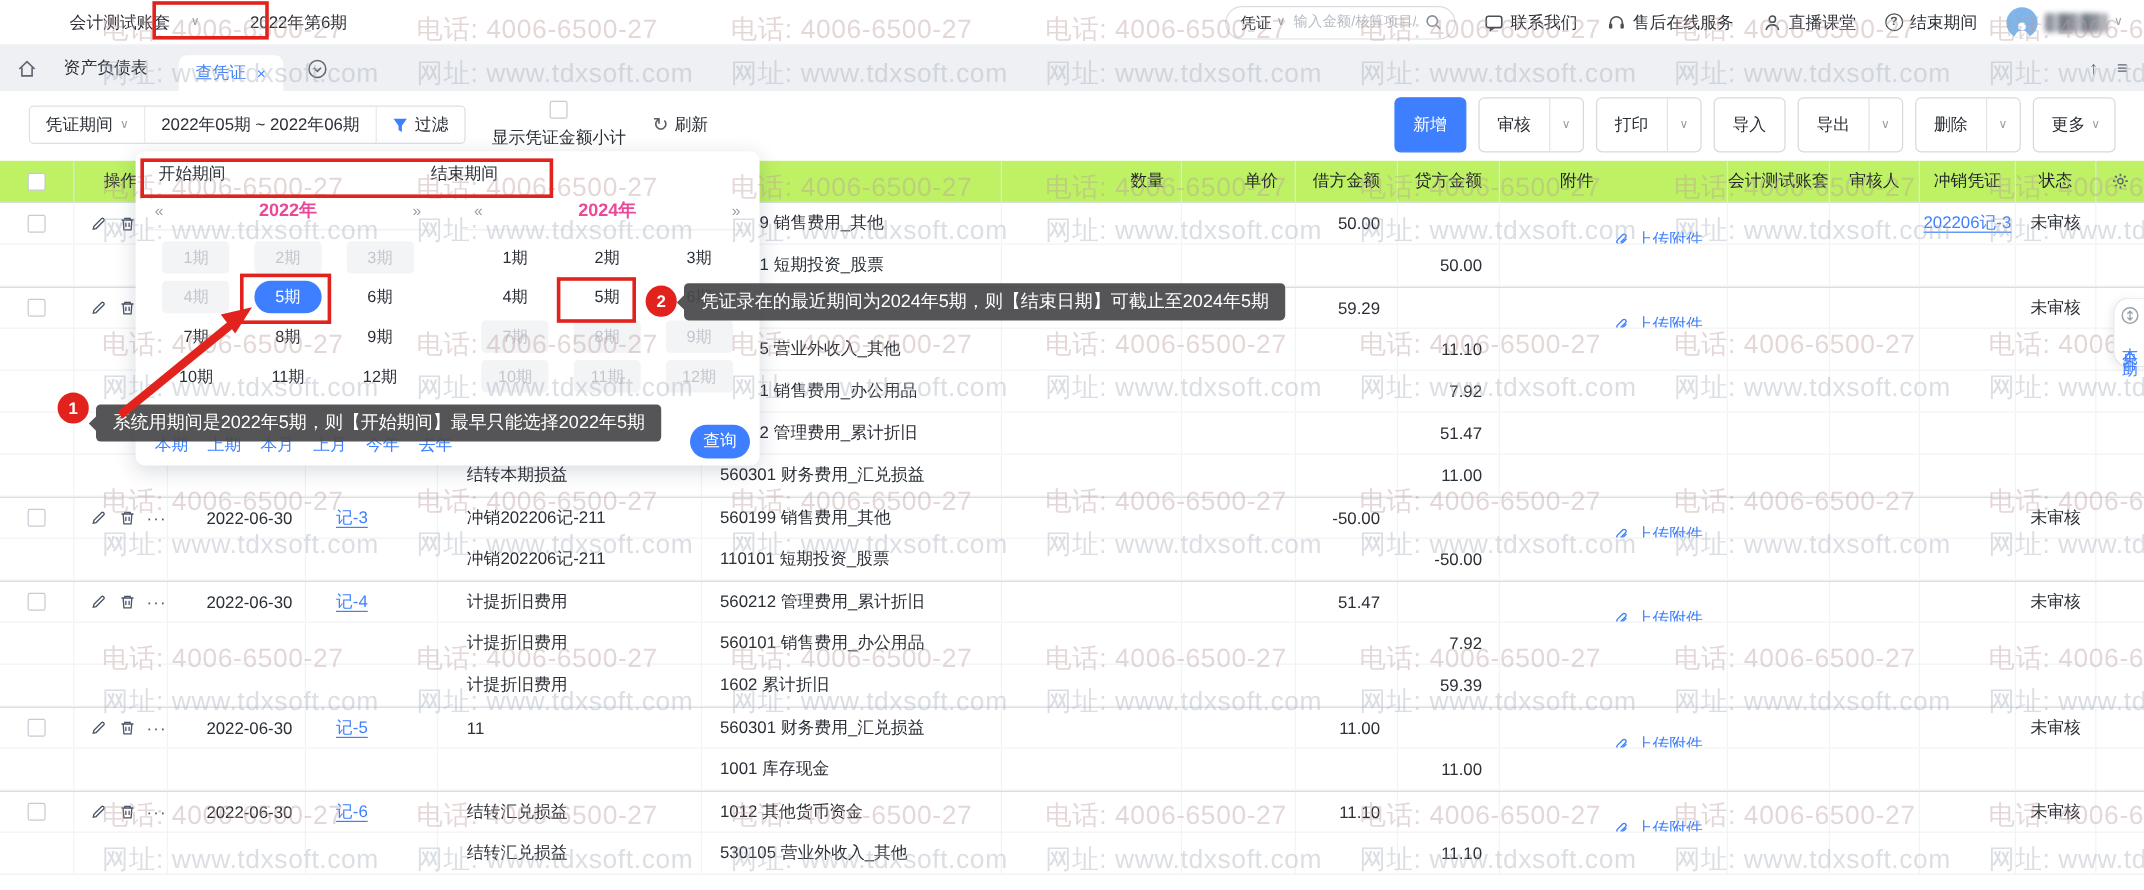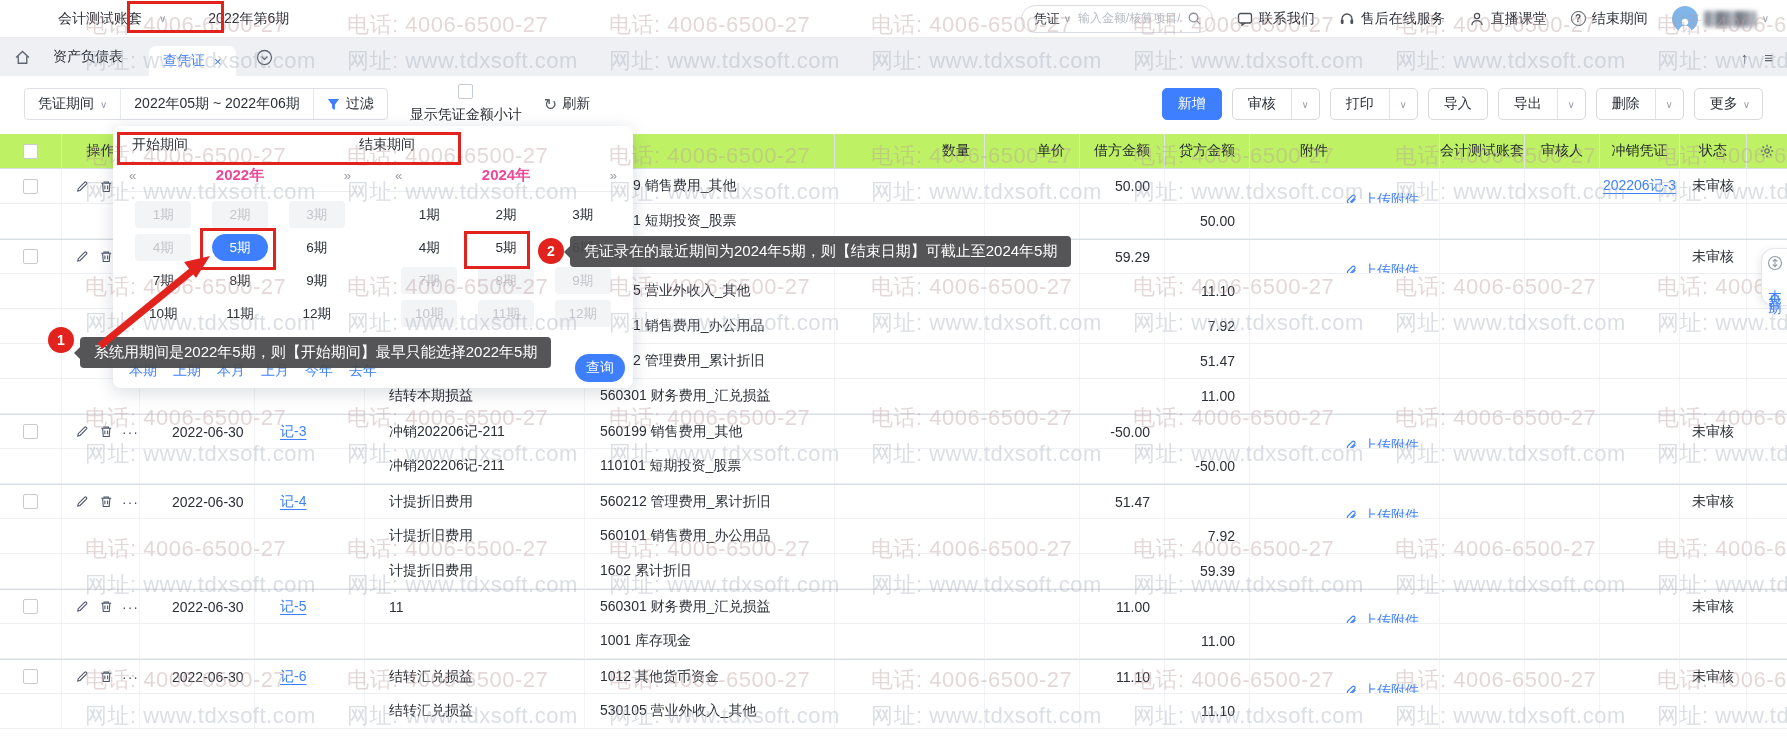--- a/index.html
+++ b/index.html
@@ -40,21 +40,21 @@
   .toolbar { position:absolute; left:0; top:76px; width:1787px; height:56px; background:#fff;
     display:flex; align-items:center; padding:0 24px; z-index:10; }
   .filter-group { display:flex; align-items:center; height:32px; border:1px solid #dcdfe6; border-radius:4px; }
   .fg-seg { display:flex; align-items:center; gap:6px; padding:0 13px; font-size:14px; color:#2b2f36; height:100%; }
   .fg-seg + .fg-seg { border-left:1px solid #e7eaee; }
   .chk-row { display:flex; align-items:center; gap:7px; margin-left:22px; font-size:14px; color:#2b2f36;flex-direction:column; }
   .cb { width:15px; height:15px; border:1px solid #c6cad1; border-radius:2px; background:#fff; }
   .refresh { display:flex; align-items:center; gap:5px; margin-left:22px; font-size:14px; color:#2b2f36; }
   .refresh .ric { font-size:16px; color:#5a6066; }
   .btns { margin-left:auto; display:flex; gap:10px; }
-  .btn { height:32px; border:1px solid #d9d9d9; border-radius:5px; background:#fff; display:flex;
+  .btn { height:46px; border:1px solid #d9d9d9; border-radius:5px; background:#fff; display:flex;
     align-items:center; font-size:14px; color:#2b2f36; }
   .btn .lbl { padding:0 15px; }
   .btn .dd { width:28px; align-self:stretch; display:flex; align-items:center; justify-content:center;
     border-left:1px solid #e3e3e3; color:#9aa0a8; font-size:10px; }
   .btn.primary { background:#3D7FFF; border-color:#3D7FFF; color:#fff; }
   .btn.more .lbl { padding-right:5px; }
   .btn.more .mcaret { padding-right:12px; color:#9aa0a8; font-size:10px; }
 
   
   .table { position:absolute; left:0; top:134px; width:1787px; z-index:5; }

